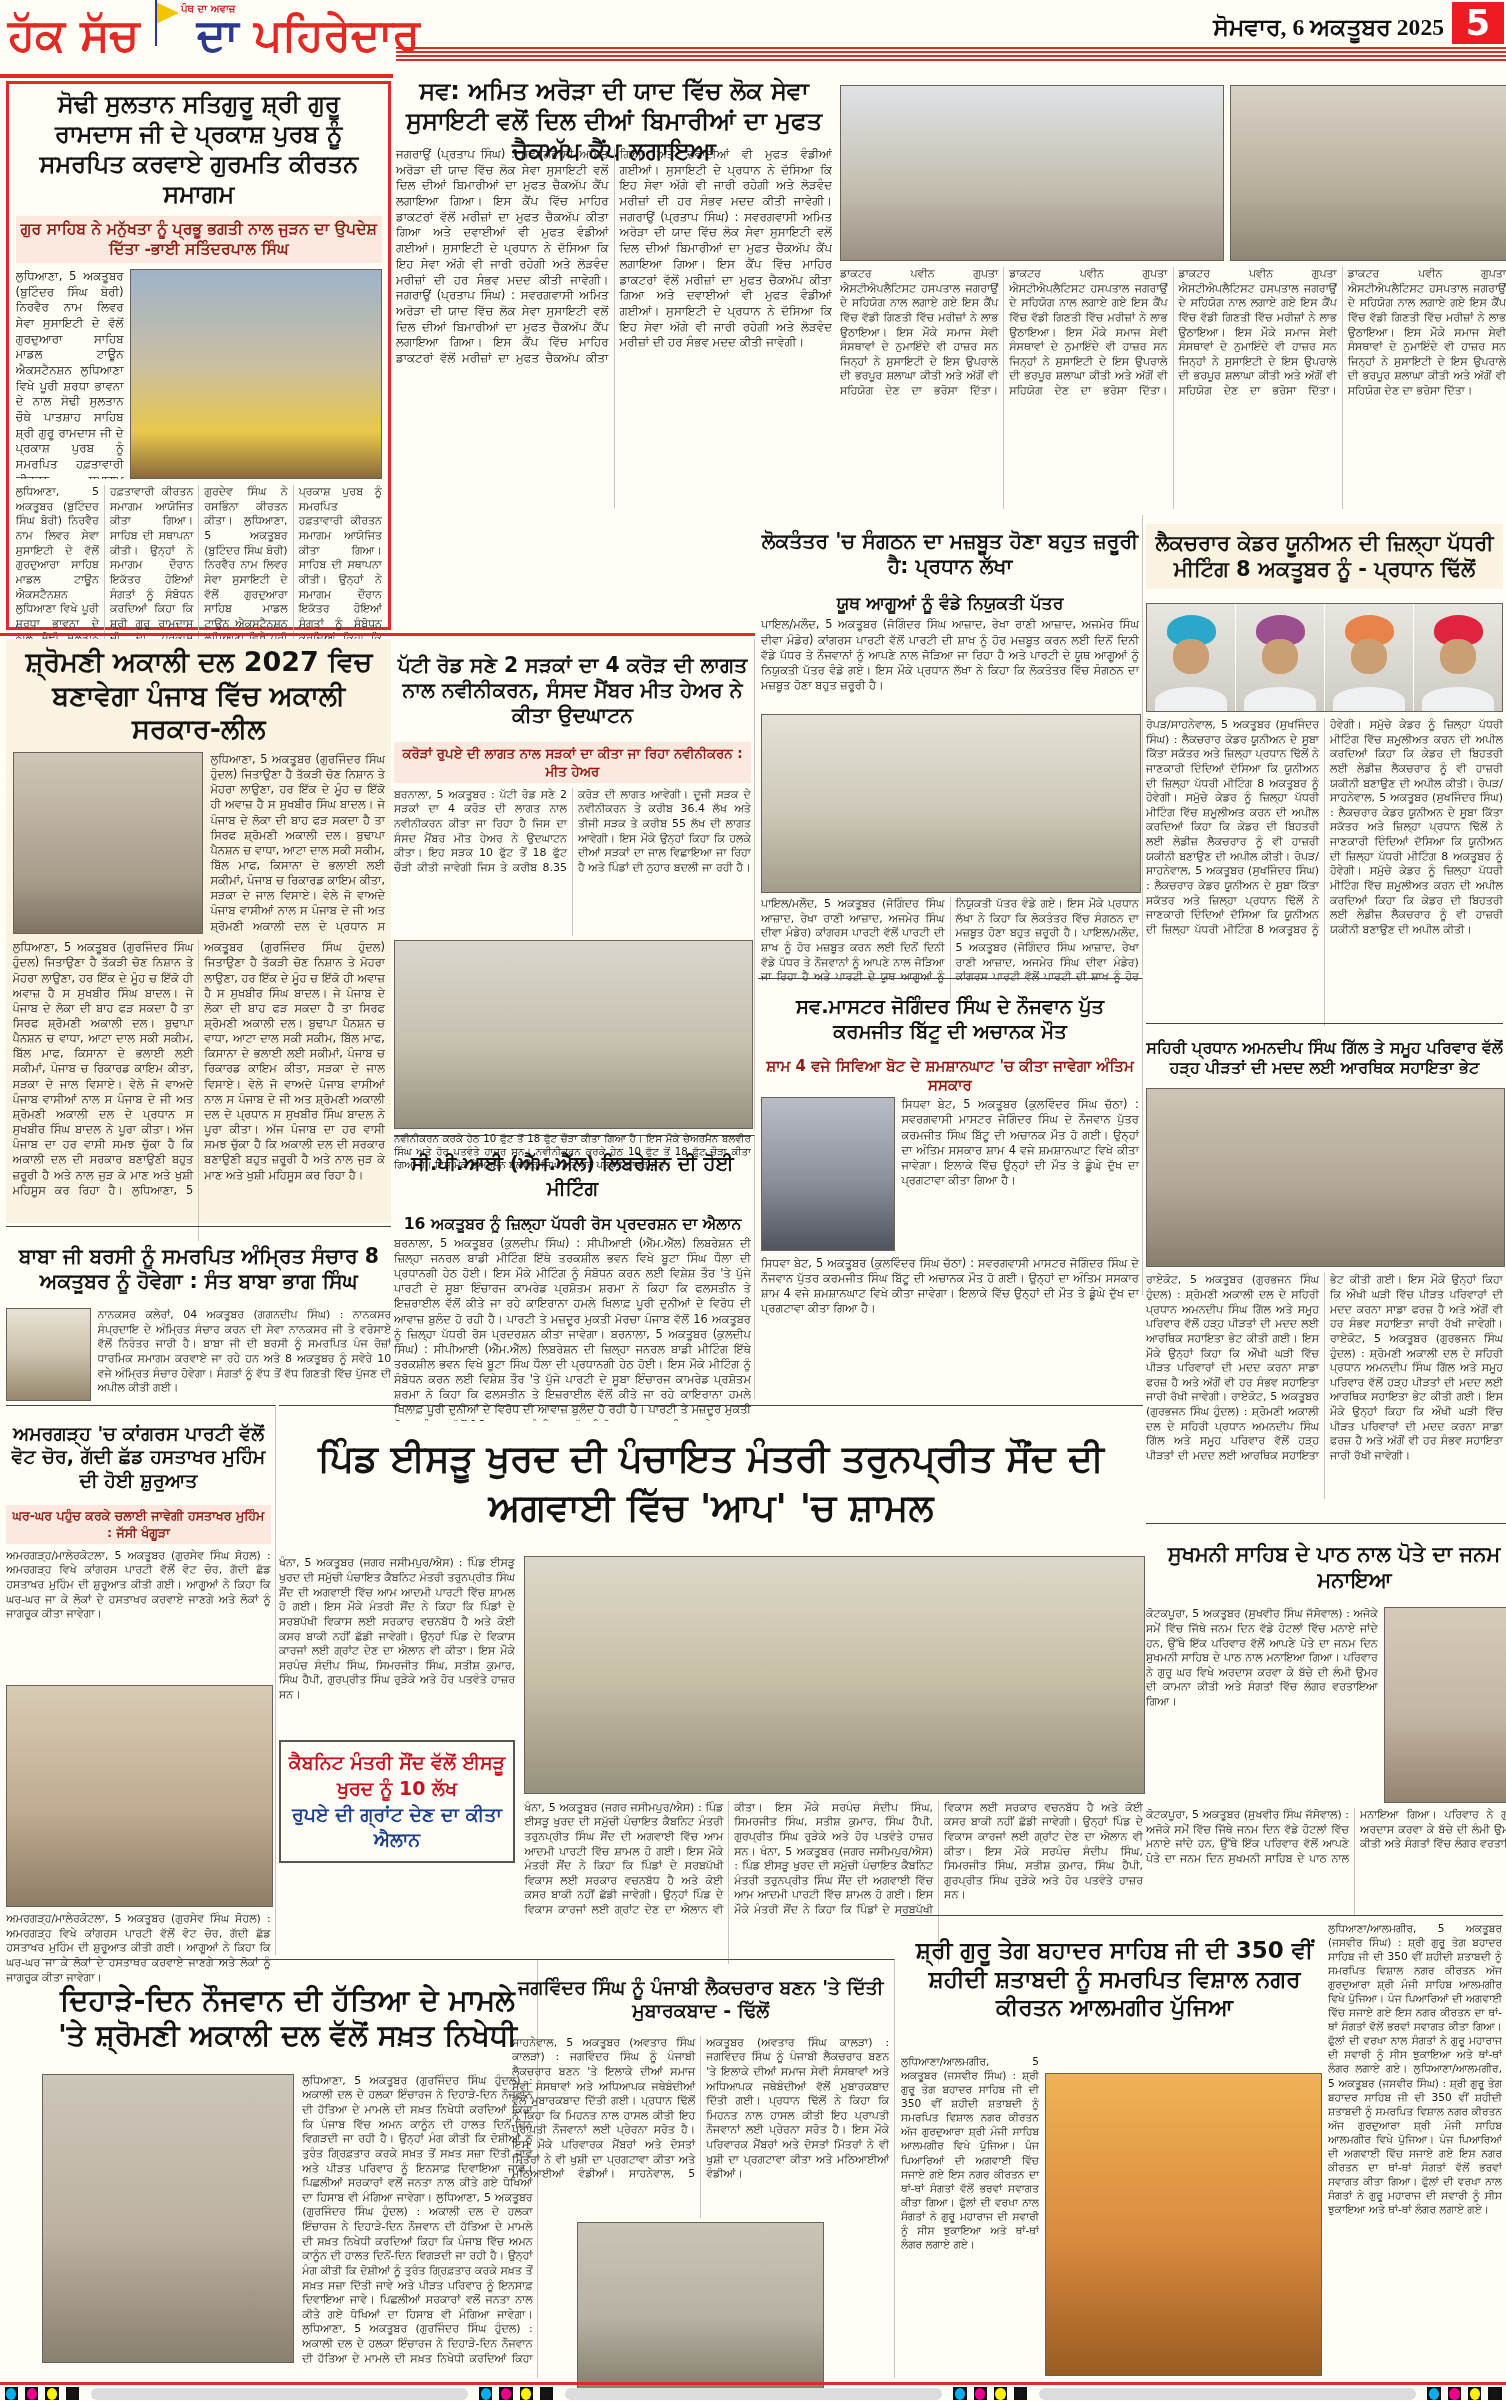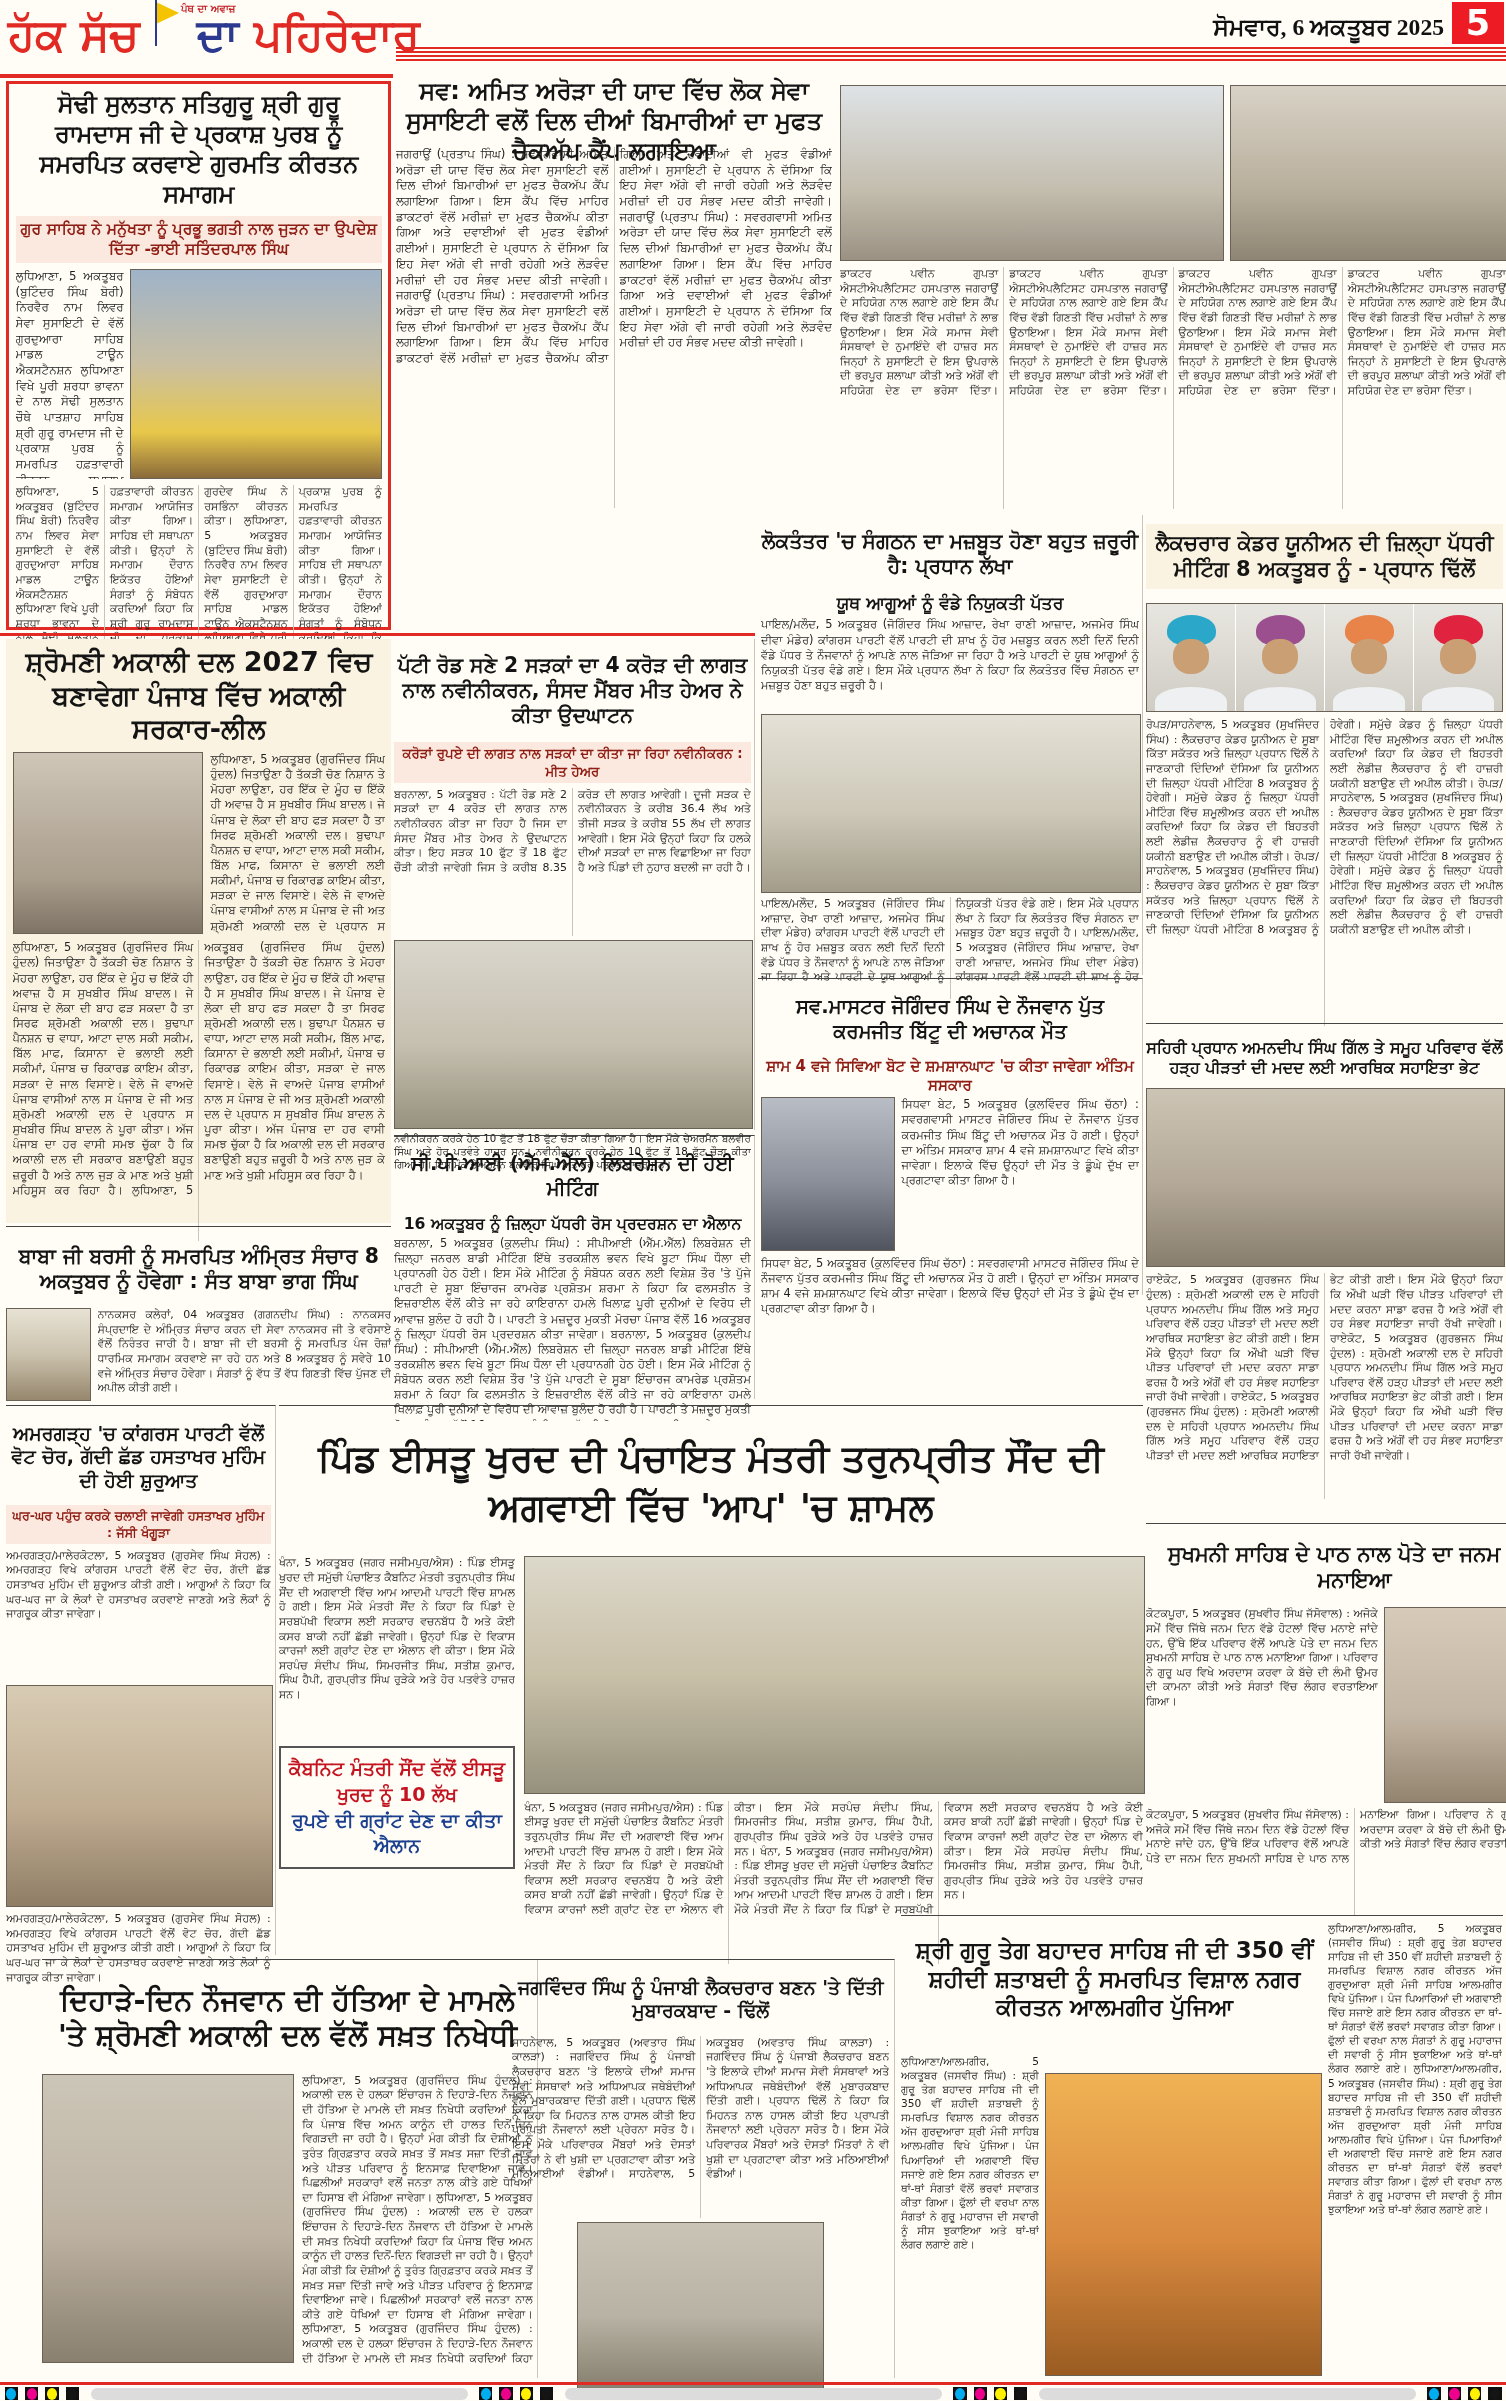--- a/index.html
+++ b/index.html
@@ -165,21 +165,21 @@
     <div class="body" style="margin-top:4.7px;height:132px;font-size:11px;">ਅਮਰਗੜ੍ਹ/ਮਾਲੇਰਕੋਟਲਾ, 5 ਅਕਤੂਬਰ (ਗੁਰਸੇਵ ਸਿੰਘ ਸੋਹਲ) : ਅਮਰਗੜ੍ਹ ਵਿਖੇ ਕਾਂਗਰਸ ਪਾਰਟੀ ਵੱਲੋਂ ਵੋਟ ਚੋਰ, ਗੱਦੀ ਛੱਡ ਹਸਤਾਖਰ ਮੁਹਿੰਮ ਦੀ ਸ਼ੁਰੂਆਤ ਕੀਤੀ ਗਈ। ਆਗੂਆਂ ਨੇ ਕਿਹਾ ਕਿ ਘਰ-ਘਰ ਜਾ ਕੇ ਲੋਕਾਂ ਦੇ ਹਸਤਾਖਰ ਕਰਵਾਏ ਜਾਣਗੇ ਅਤੇ ਲੋਕਾਂ ਨੂੰ ਜਾਗਰੂਕ ਕੀਤਾ ਜਾਵੇਗਾ।</div>
     <div class="ph" style="width:100%;height:220px;margin-top:4.7px;background:linear-gradient(180deg,#d8cbb4 0%,#c0ad92 55%,#8f7d66 100%);"></div>
     <div class="body" style="margin-top:4.7px;height:86px;font-size:11px;">ਅਮਰਗੜ੍ਹ/ਮਾਲੇਰਕੋਟਲਾ, 5 ਅਕਤੂਬਰ (ਗੁਰਸੇਵ ਸਿੰਘ ਸੋਹਲ) : ਅਮਰਗੜ੍ਹ ਵਿਖੇ ਕਾਂਗਰਸ ਪਾਰਟੀ ਵੱਲੋਂ ਵੋਟ ਚੋਰ, ਗੱਦੀ ਛੱਡ ਹਸਤਾਖਰ ਮੁਹਿੰਮ ਦੀ ਸ਼ੁਰੂਆਤ ਕੀਤੀ ਗਈ। ਆਗੂਆਂ ਨੇ ਕਿਹਾ ਕਿ ਘਰ-ਘਰ ਜਾ ਕੇ ਲੋਕਾਂ ਦੇ ਹਸਤਾਖਰ ਕਰਵਾਏ ਜਾਣਗੇ ਅਤੇ ਲੋਕਾਂ ਨੂੰ ਜਾਗਰੂਕ ਕੀਤਾ ਜਾਵੇਗਾ।</div>
   </section>
 
   <section class="abs" style="left:279px;top:1405px;width:864px;height:550px;border-top:1.6px solid #444;padding-top:4.7px;">
     <h1 class="hl" style="font-size:37px;line-height:1.3;">ਪਿੰਡ ਈਸੜੂ ਖੁਰਦ ਦੀ ਪੰਚਾਇਤ ਮੰਤਰੀ ਤਰੁਨਪ੍ਰੀਤ ਸੌਂਦ ਦੀ ਅਗਵਾਈ ਵਿੱਚ 'ਆਪ' 'ਚ ਸ਼ਾਮਲ</h1>
     <div style="display:flex;margin-top:9.4px;">
       <div style="width:236px;flex:0 0 auto;margin-right:9.4px;">
         <div class="body" style="height:173px;font-size:11px;">ਖੰਨਾ, 5 ਅਕਤੂਬਰ (ਜਗਰ ਜਸੀਮਪੁਰ/ਐਸ) : ਪਿੰਡ ਈਸੜੂ ਖੁਰਦ ਦੀ ਸਮੁੱਚੀ ਪੰਚਾਇਤ ਕੈਬਨਿਟ ਮੰਤਰੀ ਤਰੁਨਪ੍ਰੀਤ ਸਿੰਘ ਸੌਂਦ ਦੀ ਅਗਵਾਈ ਵਿੱਚ ਆਮ ਆਦਮੀ ਪਾਰਟੀ ਵਿੱਚ ਸ਼ਾਮਲ ਹੋ ਗਈ। ਇਸ ਮੌਕੇ ਮੰਤਰੀ ਸੌਂਦ ਨੇ ਕਿਹਾ ਕਿ ਪਿੰਡਾਂ ਦੇ ਸਰਬਪੱਖੀ ਵਿਕਾਸ ਲਈ ਸਰਕਾਰ ਵਚਨਬੱਧ ਹੈ ਅਤੇ ਕੋਈ ਕਸਰ ਬਾਕੀ ਨਹੀਂ ਛੱਡੀ ਜਾਵੇਗੀ। ਉਨ੍ਹਾਂ ਪਿੰਡ ਦੇ ਵਿਕਾਸ ਕਾਰਜਾਂ ਲਈ ਗ੍ਰਾਂਟ ਦੇਣ ਦਾ ਐਲਾਨ ਵੀ ਕੀਤਾ। ਇਸ ਮੌਕੇ ਸਰਪੰਚ ਸੰਦੀਪ ਸਿੰਘ, ਸਿਮਰਜੀਤ ਸਿੰਘ, ਸਤੀਸ਼ ਕੁਮਾਰ, ਸਿੰਘ ਹੈਪੀ, ਗੁਰਪ੍ਰੀਤ ਸਿੰਘ ਰੁੜੇਕੇ ਅਤੇ ਹੋਰ ਪਤਵੰਤੇ ਹਾਜ਼ਰ ਸਨ।</div>
-        <div style="border:2.4px solid #555;margin-top:17px;padding:7.9px 6.3px;text-align:center;">
+        <div style="border:2.4px solid #555;margin-top:11px;padding:7.9px 6.3px;text-align:center;">
           <div style="font-weight:800;font-size:19px;line-height:1.35;color:#c41420;">ਕੈਬਨਿਟ ਮੰਤਰੀ ਸੌਂਦ ਵੱਲੋਂ ਈਸੜੂ ਖੁਰਦ ਨੂੰ 10 ਲੱਖ</div>
           <div style="font-weight:800;font-size:19px;line-height:1.35;color:#1a3f8f;">ਰੁਪਏ ਦੀ ਗ੍ਰਾਂਟ ਦੇਣ ਦਾ ਕੀਤਾ ਐਲਾਨ</div>
         </div>
       </div>
       <div style="flex:1 1 auto;">
         <div class="ph" style="width:100%;height:236px;background:linear-gradient(180deg,#dcd8ca 0%,#c9c0a8 50%,#96917d 100%);"></div>
         <div class="body cols3" style="margin-top:6.3px;height:163px;font-size:11px;">ਖੰਨਾ, 5 ਅਕਤੂਬਰ (ਜਗਰ ਜਸੀਮਪੁਰ/ਐਸ) : ਪਿੰਡ ਈਸੜੂ ਖੁਰਦ ਦੀ ਸਮੁੱਚੀ ਪੰਚਾਇਤ ਕੈਬਨਿਟ ਮੰਤਰੀ ਤਰੁਨਪ੍ਰੀਤ ਸਿੰਘ ਸੌਂਦ ਦੀ ਅਗਵਾਈ ਵਿੱਚ ਆਮ ਆਦਮੀ ਪਾਰਟੀ ਵਿੱਚ ਸ਼ਾਮਲ ਹੋ ਗਈ। ਇਸ ਮੌਕੇ ਮੰਤਰੀ ਸੌਂਦ ਨੇ ਕਿਹਾ ਕਿ ਪਿੰਡਾਂ ਦੇ ਸਰਬਪੱਖੀ ਵਿਕਾਸ ਲਈ ਸਰਕਾਰ ਵਚਨਬੱਧ ਹੈ ਅਤੇ ਕੋਈ ਕਸਰ ਬਾਕੀ ਨਹੀਂ ਛੱਡੀ ਜਾਵੇਗੀ। ਉਨ੍ਹਾਂ ਪਿੰਡ ਦੇ ਵਿਕਾਸ ਕਾਰਜਾਂ ਲਈ ਗ੍ਰਾਂਟ ਦੇਣ ਦਾ ਐਲਾਨ ਵੀ ਕੀਤਾ। ਇਸ ਮੌਕੇ ਸਰਪੰਚ ਸੰਦੀਪ ਸਿੰਘ, ਸਿਮਰਜੀਤ ਸਿੰਘ, ਸਤੀਸ਼ ਕੁਮਾਰ, ਸਿੰਘ ਹੈਪੀ, ਗੁਰਪ੍ਰੀਤ ਸਿੰਘ ਰੁੜੇਕੇ ਅਤੇ ਹੋਰ ਪਤਵੰਤੇ ਹਾਜ਼ਰ ਸਨ। ਖੰਨਾ, 5 ਅਕਤੂਬਰ (ਜਗਰ ਜਸੀਮਪੁਰ/ਐਸ) : ਪਿੰਡ ਈਸੜੂ ਖੁਰਦ ਦੀ ਸਮੁੱਚੀ ਪੰਚਾਇਤ ਕੈਬਨਿਟ ਮੰਤਰੀ ਤਰੁਨਪ੍ਰੀਤ ਸਿੰਘ ਸੌਂਦ ਦੀ ਅਗਵਾਈ ਵਿੱਚ ਆਮ ਆਦਮੀ ਪਾਰਟੀ ਵਿੱਚ ਸ਼ਾਮਲ ਹੋ ਗਈ। ਇਸ ਮੌਕੇ ਮੰਤਰੀ ਸੌਂਦ ਨੇ ਕਿਹਾ ਕਿ ਪਿੰਡਾਂ ਦੇ ਸਰਬਪੱਖੀ ਵਿਕਾਸ ਲਈ ਸਰਕਾਰ ਵਚਨਬੱਧ ਹੈ ਅਤੇ ਕੋਈ ਕਸਰ ਬਾਕੀ ਨਹੀਂ ਛੱਡੀ ਜਾਵੇਗੀ। ਉਨ੍ਹਾਂ ਪਿੰਡ ਦੇ ਵਿਕਾਸ ਕਾਰਜਾਂ ਲਈ ਗ੍ਰਾਂਟ ਦੇਣ ਦਾ ਐਲਾਨ ਵੀ ਕੀਤਾ। ਇਸ ਮੌਕੇ ਸਰਪੰਚ ਸੰਦੀਪ ਸਿੰਘ, ਸਿਮਰਜੀਤ ਸਿੰਘ, ਸਤੀਸ਼ ਕੁਮਾਰ, ਸਿੰਘ ਹੈਪੀ, ਗੁਰਪ੍ਰੀਤ ਸਿੰਘ ਰੁੜੇਕੇ ਅਤੇ ਹੋਰ ਪਤਵੰਤੇ ਹਾਜ਼ਰ ਸਨ।</div>
       </div>
     </div>
   </section>

